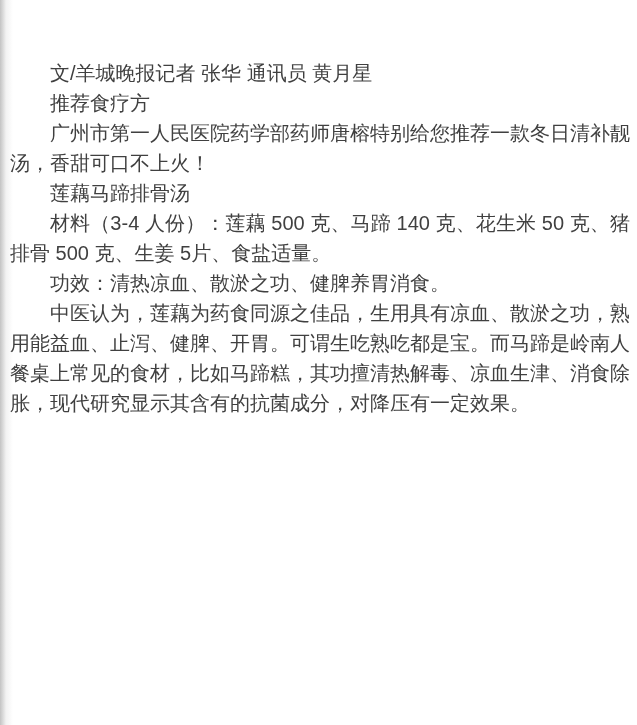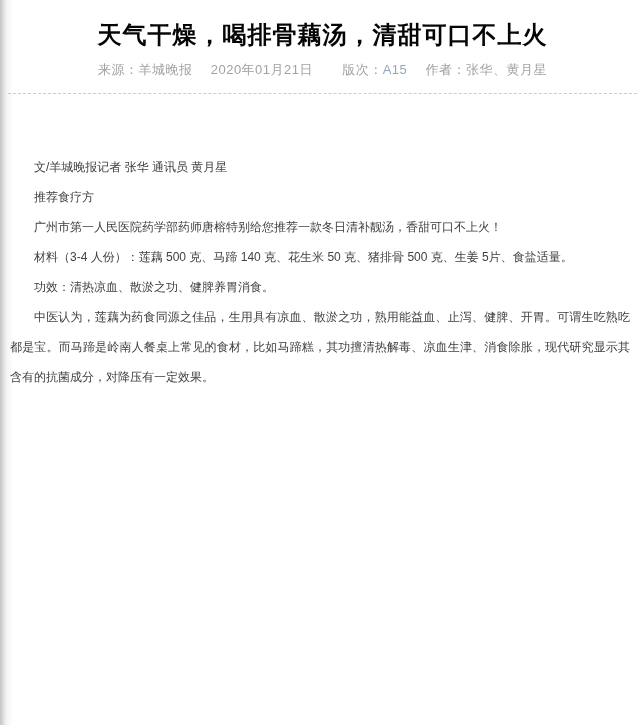--- a/index.html
+++ b/index.html
@@ -34,45 +34,37 @@
     font-size: 13px;
     color: #a2a2a2;
     letter-spacing: 0.5px;
     white-space: nowrap;
   }
   .meta-item { margin: 0 7px; }
   .meta-item.meta-edition { margin-left: 18px; }
   .edition-value { color: #96a5bd; }
   .article-body {
     padding: 58px 7px 0 10px;
-    font-size: 12px;
+    font-size: 20px;
     line-height: 30px;
     color: #404040;
     text-align: justify;
   }
   .para {
     text-indent: 2em;
     margin: 0;
   }
 </style>
 </head>
 <body>
 
 <div class="page">
-  <header class="article-header">
-    <h1 class="title">天气干燥，喝排骨藕汤，清甜可口不上火</h1>
-    <div class="meta">
-      <span class="meta-item"><span>来源：</span><span>羊城晚报</span></span>
-      <span class="meta-item">2020年01月21日</span>
-      <span class="meta-item meta-edition"><span>版次：</span><span class="edition-value">A15</span></span>
-      <span class="meta-item"><span>作者：</span><span>张华、黄月星</span></span>
-    </div>
-  </header>
 
   <main class="article-body">
       <p class="para">文/羊城晚报记者 张华 通讯员 黄月星</p>
       <p class="para">推荐食疗方</p>
       <p class="para">广州市第一人民医院药学部药师唐榕特别给您推荐一款冬日清补靓汤，香甜可口不上火！</p>
+      <p class="para">莲藕马蹄排骨汤</p>
       <p class="para">材料（3-4 人份）：莲藕 500 克、马蹄 140 克、花生米 50 克、猪排骨 500 克、生姜 5片、食盐适量。</p>
       <p class="para">功效：清热凉血、散淤之功、健脾养胃消食。</p>
       <p class="para">中医认为，莲藕为药食同源之佳品，生用具有凉血、散淤之功，熟用能益血、止泻、健脾、开胃。可谓生吃熟吃都是宝。而马蹄是岭南人餐桌上常见的食材，比如马蹄糕，其功擅清热解毒、凉血生津、消食除胀，现代研究显示其含有的抗菌成分，对降压有一定效果。</p>
     </main>
 </div>
 
 </body></html>

